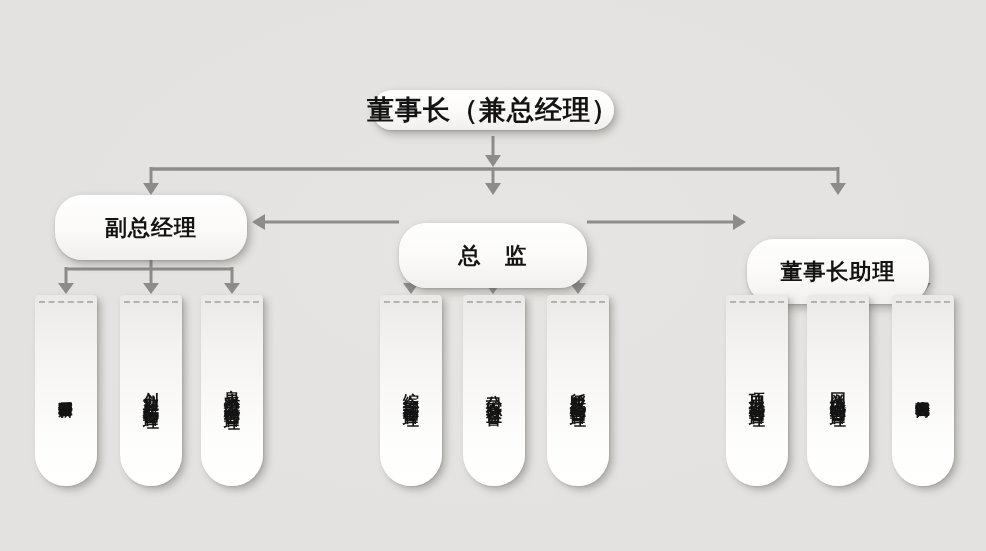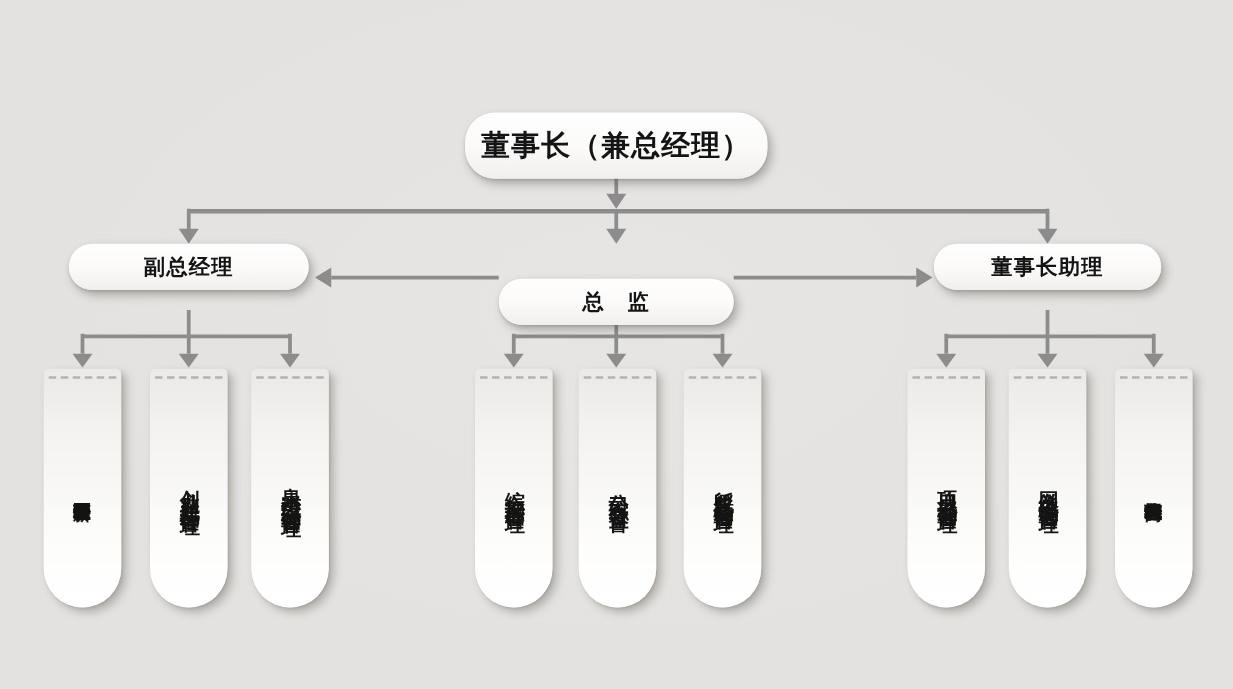--- a/index.html
+++ b/index.html
@@ -18,22 +18,22 @@
     position:relative;width:986px;height:551px;overflow:hidden;
     background:radial-gradient(ellipse at 50% 45%, #e6e5e3 0%, var(--bg) 70%);
   }
   .connectors{position:absolute;left:0;top:0;z-index:1;}
   .node{position:absolute;z-index:2;display:flex;align-items:center;justify-content:center;}
   .pill{
     background:linear-gradient(to bottom,#fefefe 0%,#fbfaf9 55%,#f1efed 100%);
     box-shadow:3px 4px 8px rgba(100,95,90,.45), 0 1px 2px rgba(100,95,90,.25);
     color:var(--text);font-weight:700;white-space:nowrap;
   }
-  .pill.root{left:372px;top:90px;width:242px;height:53px;border-radius:24px;font-size:23px;}
-  .pill.l2{top:195px;height:37px;border-radius:27px;font-size:17px;}
+  .pill.root{left:372px;top:90px;width:242px;height:40px;border-radius:24px;font-size:27px;}
+  .pill.l2{top:195px;height:65px;border-radius:27px;font-size:22px;}
   .pill-label{letter-spacing:1px;}
   .dept{
     top:295px;width:62px;height:191px;
     border-radius:4px 4px 31px 31px;
     background:linear-gradient(to bottom,#ebe9e7 0%,#f4f3f1 28%,#fdfdfc 75%,#ffffff 100%);
     box-shadow:4px 4px 7px rgba(100,95,90,.38), 1px 1px 2px rgba(100,95,90,.2);
   }
   .perforation{
     position:absolute;top:6px;left:4px;right:4px;height:0;
     border-top:2px dashed var(--perforation);
@@ -97,21 +97,21 @@
   <div class="node pill root">
     <span class="pill-label">董事长（兼总经理）</span>
   </div>
 
   <div class="node pill l2" style="left:55px;width:192px;">
     <span class="pill-label">副总经理</span>
   </div>
   <div class="node pill l2" style="left:399px;width:188px;margin-top:28px;">
     <span class="pill-label">总　监</span>
   </div>
-  <div class="node pill l2" style="left:747px;width:182px;">
+  <div class="node pill l2" style="left:747px;width:182px;margin-top:44px;">
     <span class="pill-label">董事长助理</span>
   </div>
 
   <div class="node dept" style="left:35px;">
     <span class="perforation"></span>
     <span class="dept-label long">科创区创新平台经营管理</span>
   </div>
   <div class="node dept" style="left:120px;">
     <span class="perforation"></span>
     <span class="dept-label">创业起航运行管理</span>

